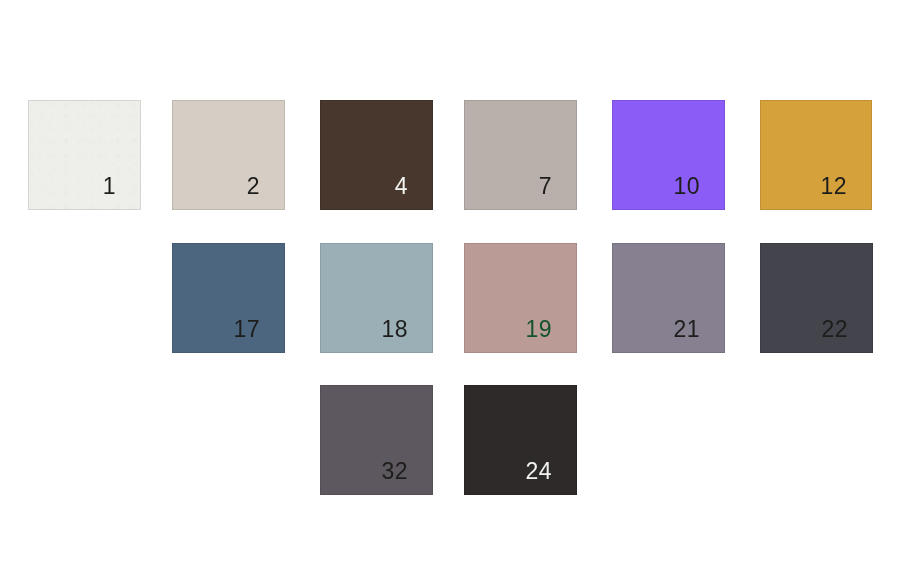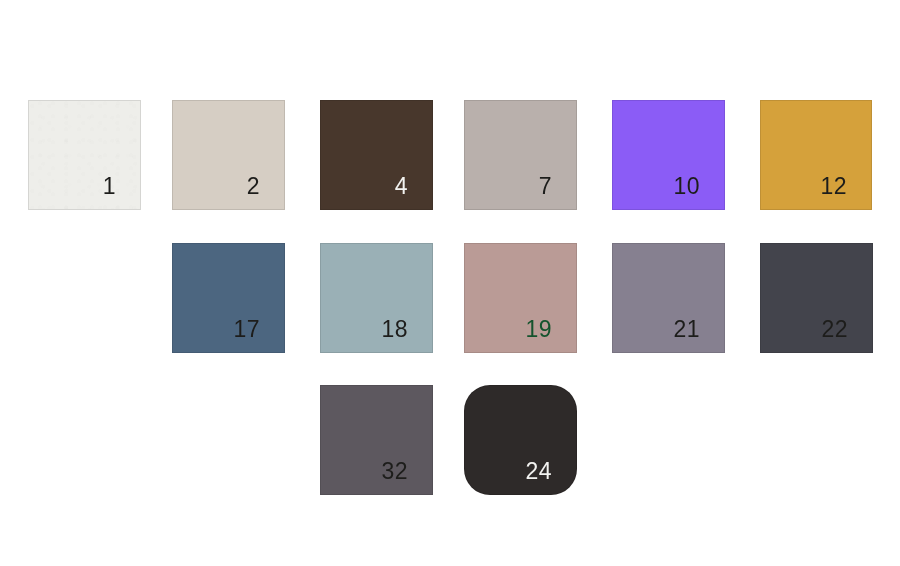--- a/index.html
+++ b/index.html
@@ -96,16 +96,16 @@
     </div>
     <div class="swatch" style="left: 612px; top: 243px; width: 113px; height: 110px; background: rgb(134, 128, 144); border-color: rgba(0, 0, 0, 0.1); padding-left: 28px;">
       <span class="swatch-label label-dark" style="color: rgb(29, 29, 27);">21</span>
     </div>
     <div class="swatch" style="left: 760px; top: 243px; width: 113px; height: 110px; background: rgb(67, 68, 76); border-color: rgba(0, 0, 0, 0.1);">
       <span class="swatch-label label-dark" style="color: rgb(29, 29, 27);">22</span>
     </div>
     <div class="swatch" style="left: 320px; top: 385px; width: 113px; height: 110px; background: rgb(93, 88, 95); border-color: rgba(0, 0, 0, 0.1);">
       <span class="swatch-label label-dark" style="color: rgb(29, 29, 27);">32</span>
     </div>
-    <div class="swatch" style="left: 464px; top: 385px; width: 113px; height: 110px; background: rgb(46, 42, 41); border-color: rgba(0, 0, 0, 0.1); border-radius: 26px;">
+    <div class="swatch" style="left: 464px; top: 385px; width: 113px; height: 110px; background: rgb(46, 42, 41); border-color: rgba(0, 0, 0, 0.1);">
       <span class="swatch-label label-light" style="color: rgb(242, 242, 240);">24</span>
     </div>
   </div>
 
 </body></html>

